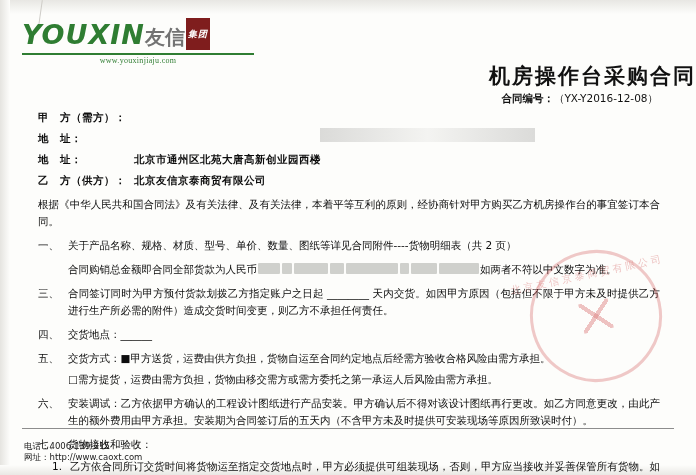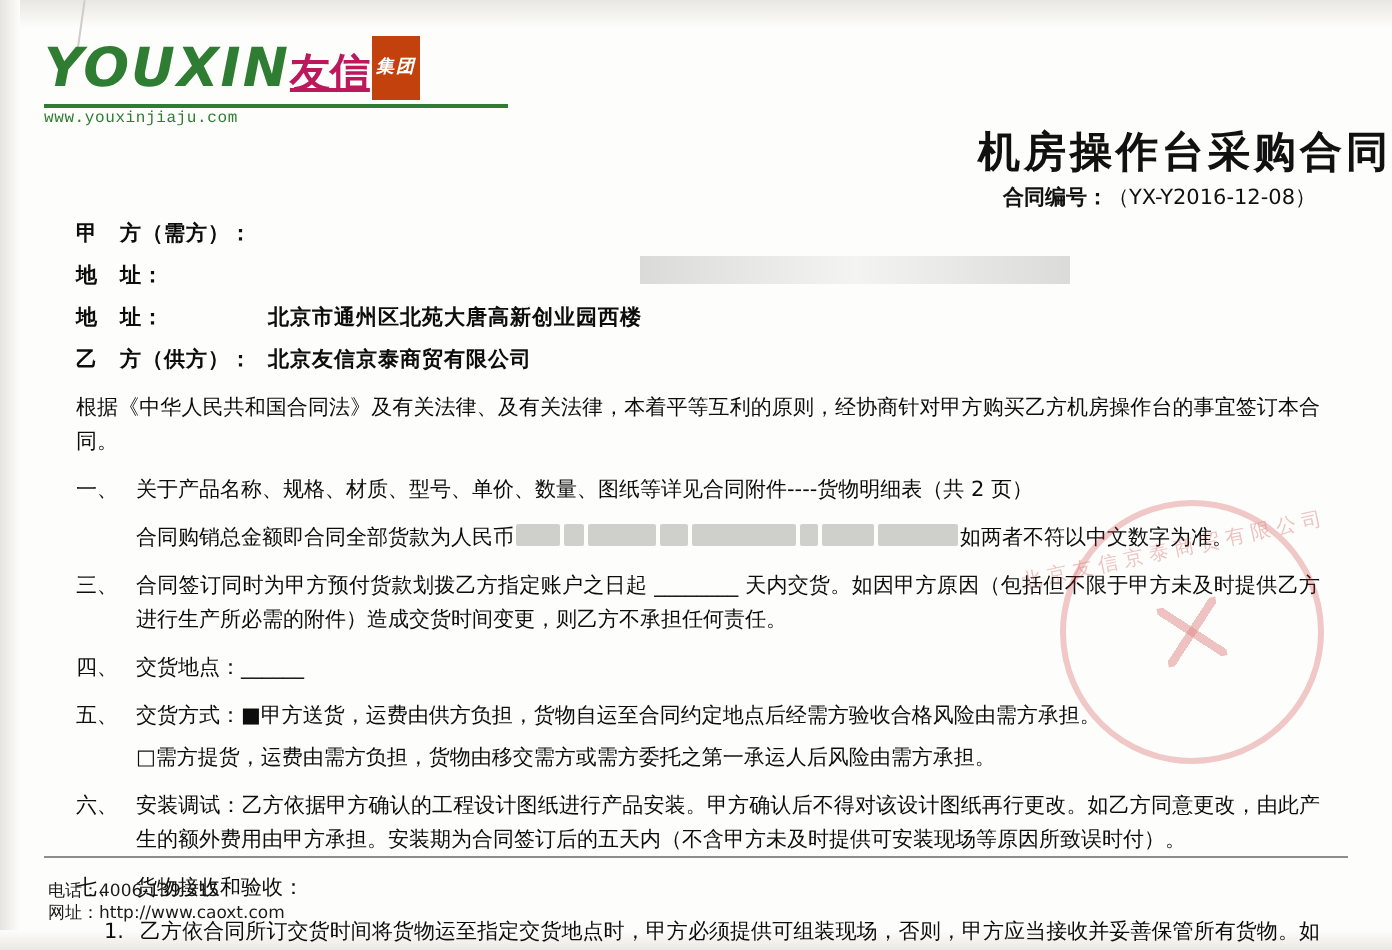--- a/index.html
+++ b/index.html
@@ -63,47 +63,46 @@
     font-size: 27px;
     letter-spacing: 1px;
     color: #2f7d32;
     line-height: 30px;
     white-space: nowrap;
   }
   .logo-cn {
     font-size: 20px;
     font-weight: bold;
     font-style: normal;
-    color: #be185d;
+    color: #737373;
     letter-spacing: 0px;
-    text-decoration: underline;
   }
   .logo-badge {
     display: inline-block;
-    background: #c2410c;
+    background: #7f1d1d;
     color: #ffffff;
     font-size: 9px;
     font-weight: bold;
     padding: 1px 2px;
     vertical-align: 7px;
     margin-left: 1px;
   }
   .logo-underline {
     width: 232px;
     height: 2px;
     background: #2f7d32;
     margin-top: 1px;
   }
   .logo-url {
-    font-family: Liberation Mono, monospace;
+    font-family: Liberation Serif, serif;
     font-size: 8px;
     color: #2f7d32;
     letter-spacing: 0.3px;
     margin-top: 1px;
-    text-align: left;
+    text-align: center;
     width: 232px;
   }
 
   
   .doc-title {
     position: absolute;
     left: 0; right: 0;
     top: 62px;
     text-align: right;
     font-family: "DejaVu Sans", sans-serif;

